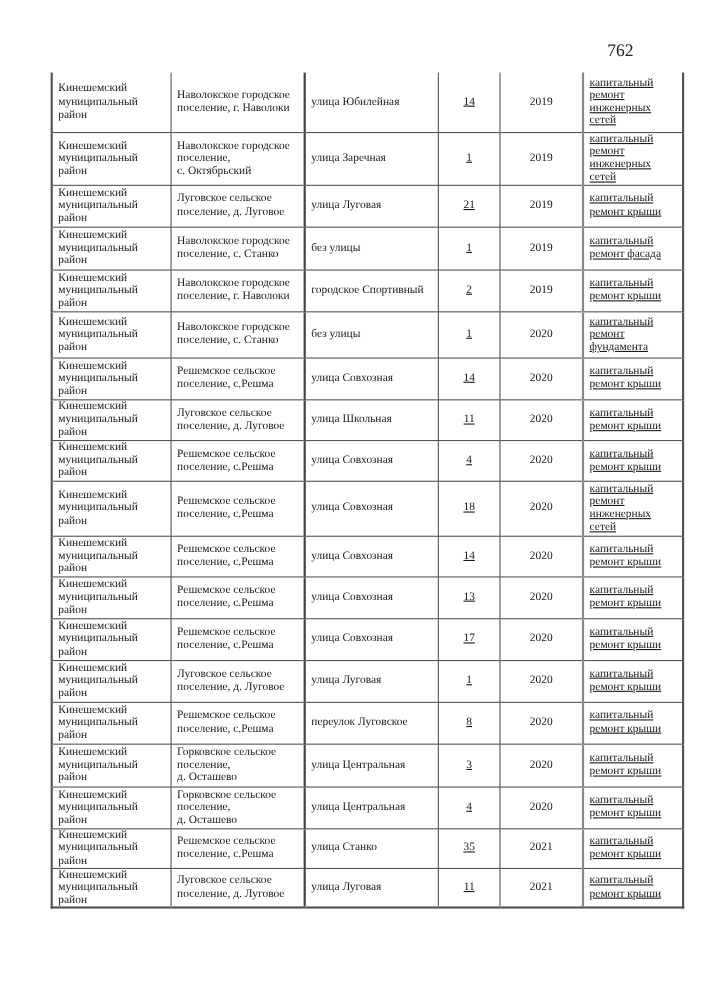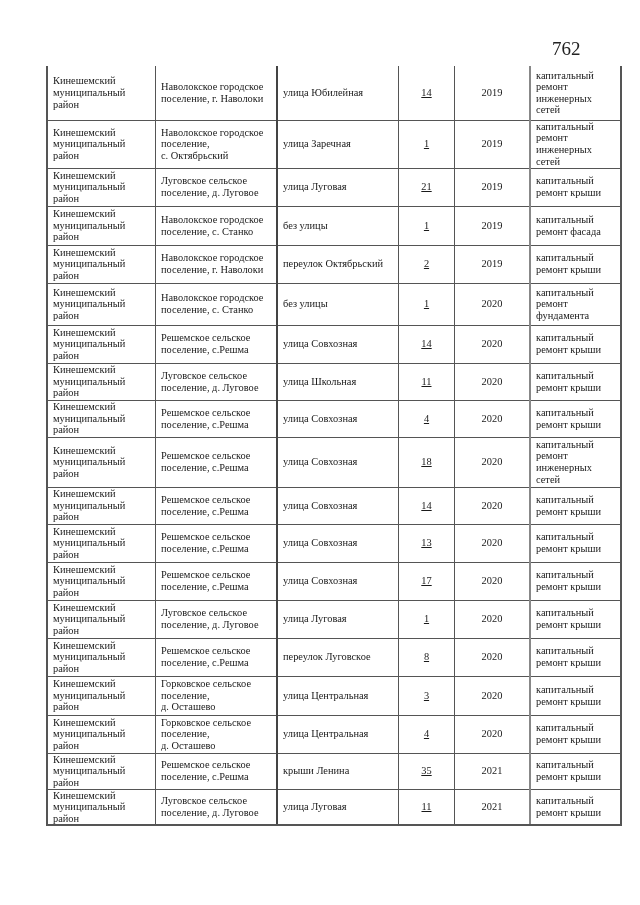--- a/index.html
+++ b/index.html
@@ -12,21 +12,21 @@
       height: 905px;
       position: relative;
       overflow: hidden;
       font-family: "Liberation Serif", "DejaVu Serif", serif;
       color: #1a1a1a;
     }
     .page-number {
       position: absolute;
       top: 38px;
       left: 552px;
-      font-size: 19px;
+      font-size: 16px;
       color: #222;
     }
     table.registry {
       position: absolute;
       top: 66px;
       left: 46px;
       width: 571px;
       border-collapse: collapse;
       table-layout: fixed;
       font-size: 10.4px;
@@ -38,21 +38,21 @@
       padding: 0 5px;
       vertical-align: middle;
       overflow: hidden;
     }
     table.registry tr:first-child td {
       border-top: none;
     }
     table.registry td.c1 { border-left: 2px solid #555; }
     table.registry td.c6 { border-right: 2px solid #555; }
     table.registry td.c3 { border-left: 2px solid #444; }
-    table.registry td.c6 { border-left: 2px solid #888; }
+    table.registry td.c6 { border-left: 2px solid #888; text-decoration: underline; }
     table.registry tr:last-child td { border-bottom: 2px solid #555; }
     td.c1 { width: 97px; }
     td.c2 { width: 110px; }
     td.c3 { width: 110px; }
     td.c4 { width: 45px; text-align: center; text-decoration: underline; }
     td.c5 { width: 64px; text-align: center; }
     td.c6 { width: 79px; }
     .line { display: block; }
   </style>
 </head>
@@ -142,21 +142,21 @@
       <tr style="height: 38px;">
         <td class="c1">
           <span class="line">Кинешемский</span>
           <span class="line">муниципальный</span>
           <span class="line">район</span>
         </td>
         <td class="c2">
           <span class="line">Наволокское городское</span>
           <span class="line">поселение, г. Наволоки</span>
         </td>
-        <td class="c3">переулок Октябрьский</td>
+        <td class="c3">городское Спортивный</td>
         <td class="c4">2</td>
         <td class="c5">2019</td>
         <td class="c6">
           <span class="line">капитальный</span>
           <span class="line">ремонт крыши</span>
         </td>
       </tr>
       <tr style="height: 42px;">
         <td class="c1">
           <span class="line">Кинешемский</span>
@@ -381,21 +381,21 @@
       <tr style="height: 36px;">
         <td class="c1">
           <span class="line">Кинешемский</span>
           <span class="line">муниципальный</span>
           <span class="line">район</span>
         </td>
         <td class="c2">
           <span class="line">Решемское сельское</span>
           <span class="line">поселение, с.Решма</span>
         </td>
-        <td class="c3">крыши Ленина</td>
+        <td class="c3">улица Станко</td>
         <td class="c4">35</td>
         <td class="c5">2021</td>
         <td class="c6">
           <span class="line">капитальный</span>
           <span class="line">ремонт крыши</span>
         </td>
       </tr>
       <tr style="height: 36px;">
         <td class="c1">
           <span class="line">Кинешемский</span>

